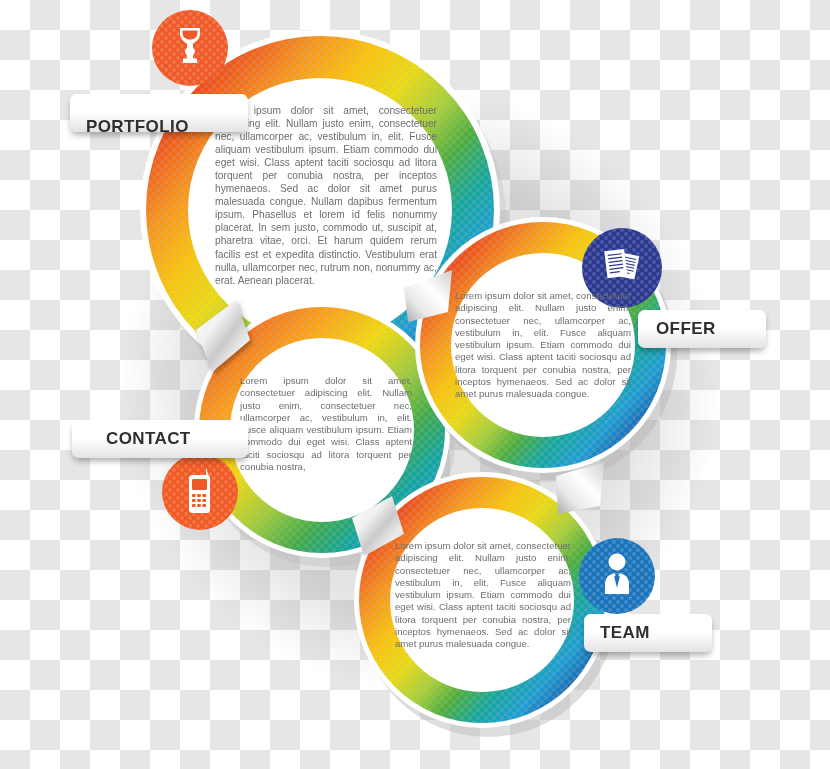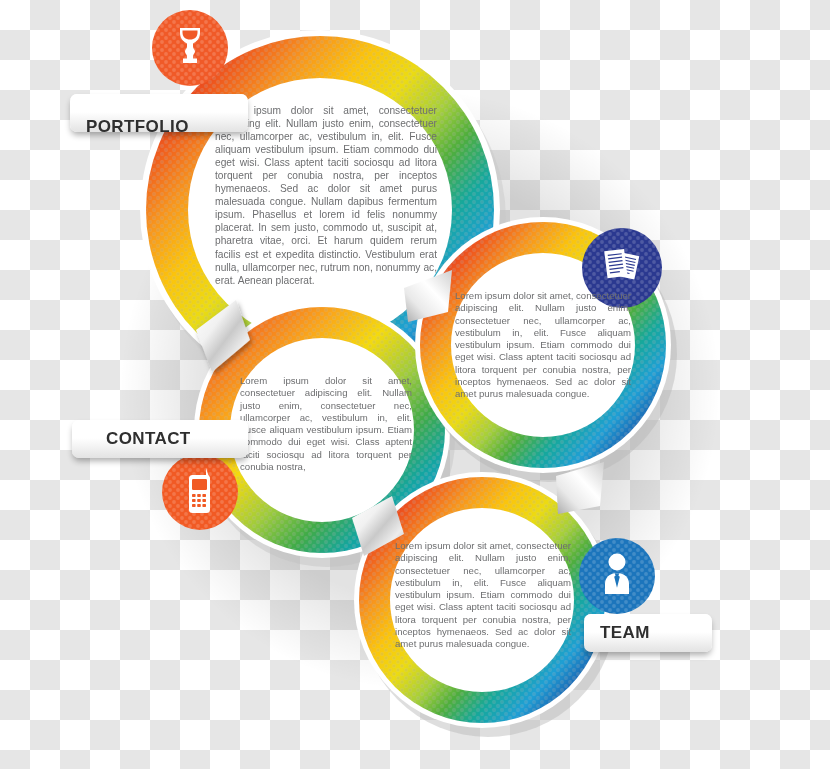--- a/index.html
+++ b/index.html
@@ -258,20 +258,23 @@
   </div>
 
   <div class="body-text" id="txt-portfolio">Lorem ipsum dolor sit amet, consectetuer adipiscing elit. Nullam justo enim, consectetuer nec, ullamcorper ac, vestibulum in, elit. Fusce aliquam vestibulum ipsum. Etiam commodo dui eget wisi. Class aptent taciti sociosqu ad litora torquent per conubia nostra, per inceptos hymenaeos. Sed ac dolor sit amet purus malesuada congue. Nullam dapibus fermentum ipsum. Phasellus et lorem id felis nonummy placerat. In sem justo, commodo ut, suscipit at, pharetra vitae, orci. Et harum quidem rerum facilis est et expedita distinctio. Vestibulum erat nulla, ullamcorper nec, rutrum non, nonummy ac, erat. Aenean placerat.</div>
   <div class="body-text" id="txt-offer">Lorem ipsum dolor sit amet, consectetuer adipiscing elit. Nullam justo enim, consectetuer nec, ullamcorper ac, vestibulum in, elit. Fusce aliquam vestibulum ipsum. Etiam commodo dui eget wisi. Class aptent taciti sociosqu ad litora torquent per conubia nostra, per inceptos hymenaeos. Sed ac dolor sit amet purus malesuada congue.</div>
   <div class="body-text" id="txt-contact">Lorem ipsum dolor sit amet, consectetuer adipiscing elit. Nullam justo enim, consectetuer nec, ullamcorper ac, vestibulum in, elit. Fusce aliquam vestibulum ipsum. Etiam commodo dui eget wisi. Class aptent taciti sociosqu ad litora torquent per conubia nostra,</div>
   <div class="body-text" id="txt-team">Lorem ipsum dolor sit amet, consectetuer adipiscing elit. Nullam justo enim, consectetuer nec, ullamcorper ac, vestibulum in, elit. Fusce aliquam vestibulum ipsum. Etiam commodo dui eget wisi. Class aptent taciti sociosqu ad litora torquent per conubia nostra, per inceptos hymenaeos. Sed ac dolor sit amet purus malesuada congue.</div>
 
   <div class="tab" id="tab-portfolio">
     <span>PORTFOLIO</span>
   </div>
+  <div class="tab" id="tab-offer">
+    <span>OFFER</span>
+  </div>
   <div class="tab" id="tab-contact">
     <span>CONTACT</span>
   </div>
   <div class="tab" id="tab-team">
     <span>TEAM</span>
   </div>
 
 </div>
 
 </body></html>

